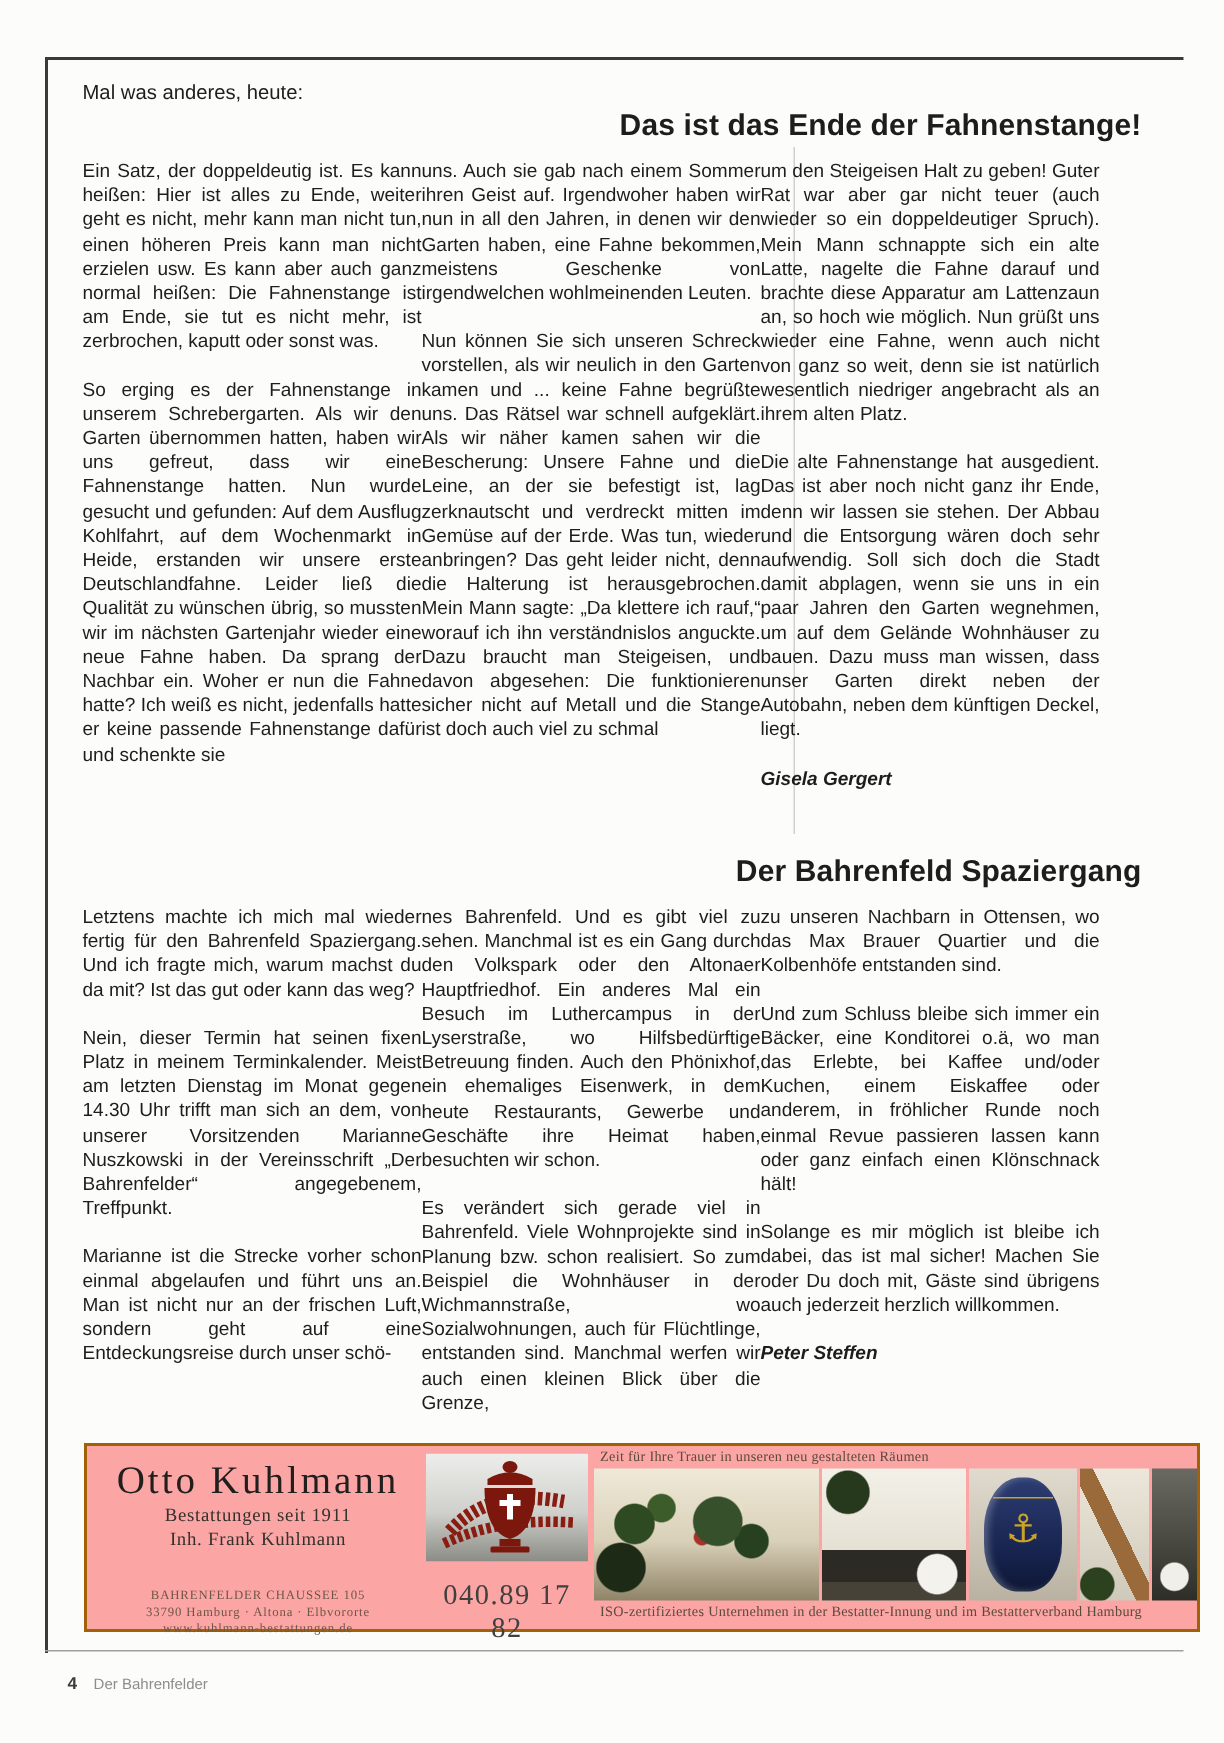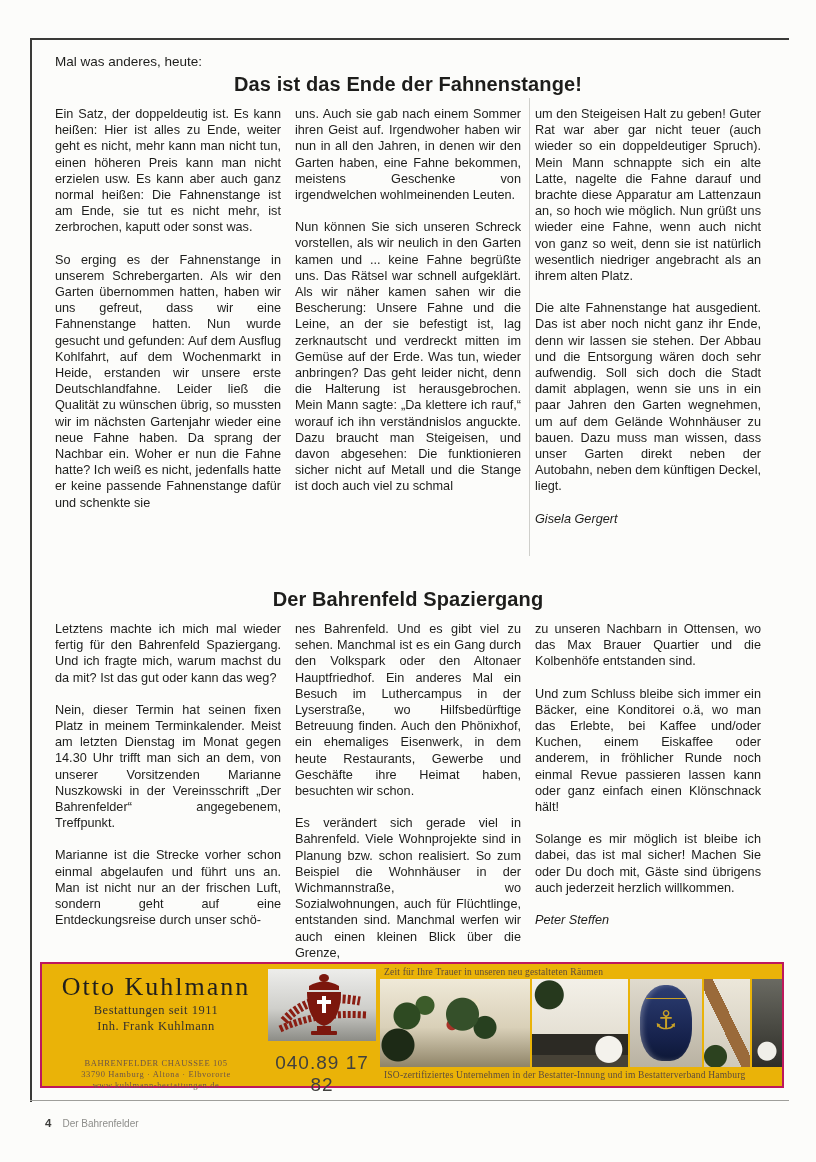--- a/index.html
+++ b/index.html
@@ -9,38 +9,38 @@
   }
   
   .frame-top{position:absolute;left:30px;top:38px;width:759px;height:2px;background:#3a3a38;}
   .frame-left{position:absolute;left:30px;top:38px;width:2px;height:1064px;background:#3a3a38;}
   .frame-bottom{position:absolute;left:30px;top:1100px;width:759px;height:1px;background:#9e9e9a;}
   .crease{position:absolute;left:529px;top:98px;width:1px;height:458px;background:#cfcfcb;}
 
   
   .article{position:absolute;left:55px;width:706px;}
   .article-1{top:54px;}
-  .article-2{top:584px;}
+  .article-2{top:566px;}
   .intro{margin:0 0 2px 0;font-size:13.5px;}
-  h1.headline{margin:4px 0 10px 0;font-size:20px;text-align:center;font-weight:700;letter-spacing:0.1px;}
-  .cols{display:flex;gap:14px;}
+  h1.headline{margin:4px 0 10px 0;font-size:20px;text-align:right;font-weight:700;letter-spacing:0.1px;}
+  .cols{display:flex;gap:0;}
   .col{width:226px;}
   .col p{margin:0 0 16px 0;font-size:12.7px;line-height:16.2px;text-align:justify;}
-  .sig{text-align:right;font-style:italic;font-size:13px;margin-top:0;}
+  .sig{text-align:right;font-style:italic;font-size:13px;margin-top:0;font-weight:bold;}
 
   
-  .ad{position:absolute;left:40px;top:962px;width:744px;height:126px;
-      border:2px solid #be185d;background:#eab308;box-sizing:border-box;}
+  .ad{position:absolute;left:56px;top:962px;width:744px;height:126px;
+      border:2px solid #a16207;background:#fca5a5;box-sizing:border-box;}
   .ad-left{position:absolute;left:4px;top:2px;width:220px;height:118px;text-align:center;
       font-family:"Liberation Serif",serif;}
   .company{font-size:26px;letter-spacing:2px;color:#201f1d;margin-top:6px;line-height:30px;}
   .sub{font-size:12.5px;color:#34312d;letter-spacing:0.5px;line-height:16px;}
   .addr{margin-top:24px;font-size:8.5px;color:#6e5646;letter-spacing:0.6px;line-height:11px;}
   .ad-logo{position:absolute;left:226px;top:5px;width:108px;}
-  .phone{font-family:Liberation Sans, sans-serif;font-size:19px;color:#40403e;
+  .phone{font-family:Liberation Serif, serif;font-size:19px;color:#40403e;
       text-align:center;margin-top:7px;letter-spacing:1px;}
   .ad-photos{position:absolute;left:338px;top:0;width:402px;height:122px;
       font-family:"Liberation Serif",serif;padding-left:48px;}
   .cap-top{position:absolute;left:4px;top:3px;font-size:9.5px;color:#5c4a3c;letter-spacing:0.2px;}
   .strip{position:absolute;left:0;top:15px;height:88px;display:flex;gap:2px;}
   .tile{height:88px;position:relative;overflow:hidden;}
   .tile-flowers{width:150px;
     background:
       radial-gradient(circle at 18% 42%, #2e4a22 0 13px, rgba(0,0,0,0) 14px),
       radial-gradient(circle at 30% 30%, #3c5c2a 0 9px, rgba(0,0,0,0) 10px),

